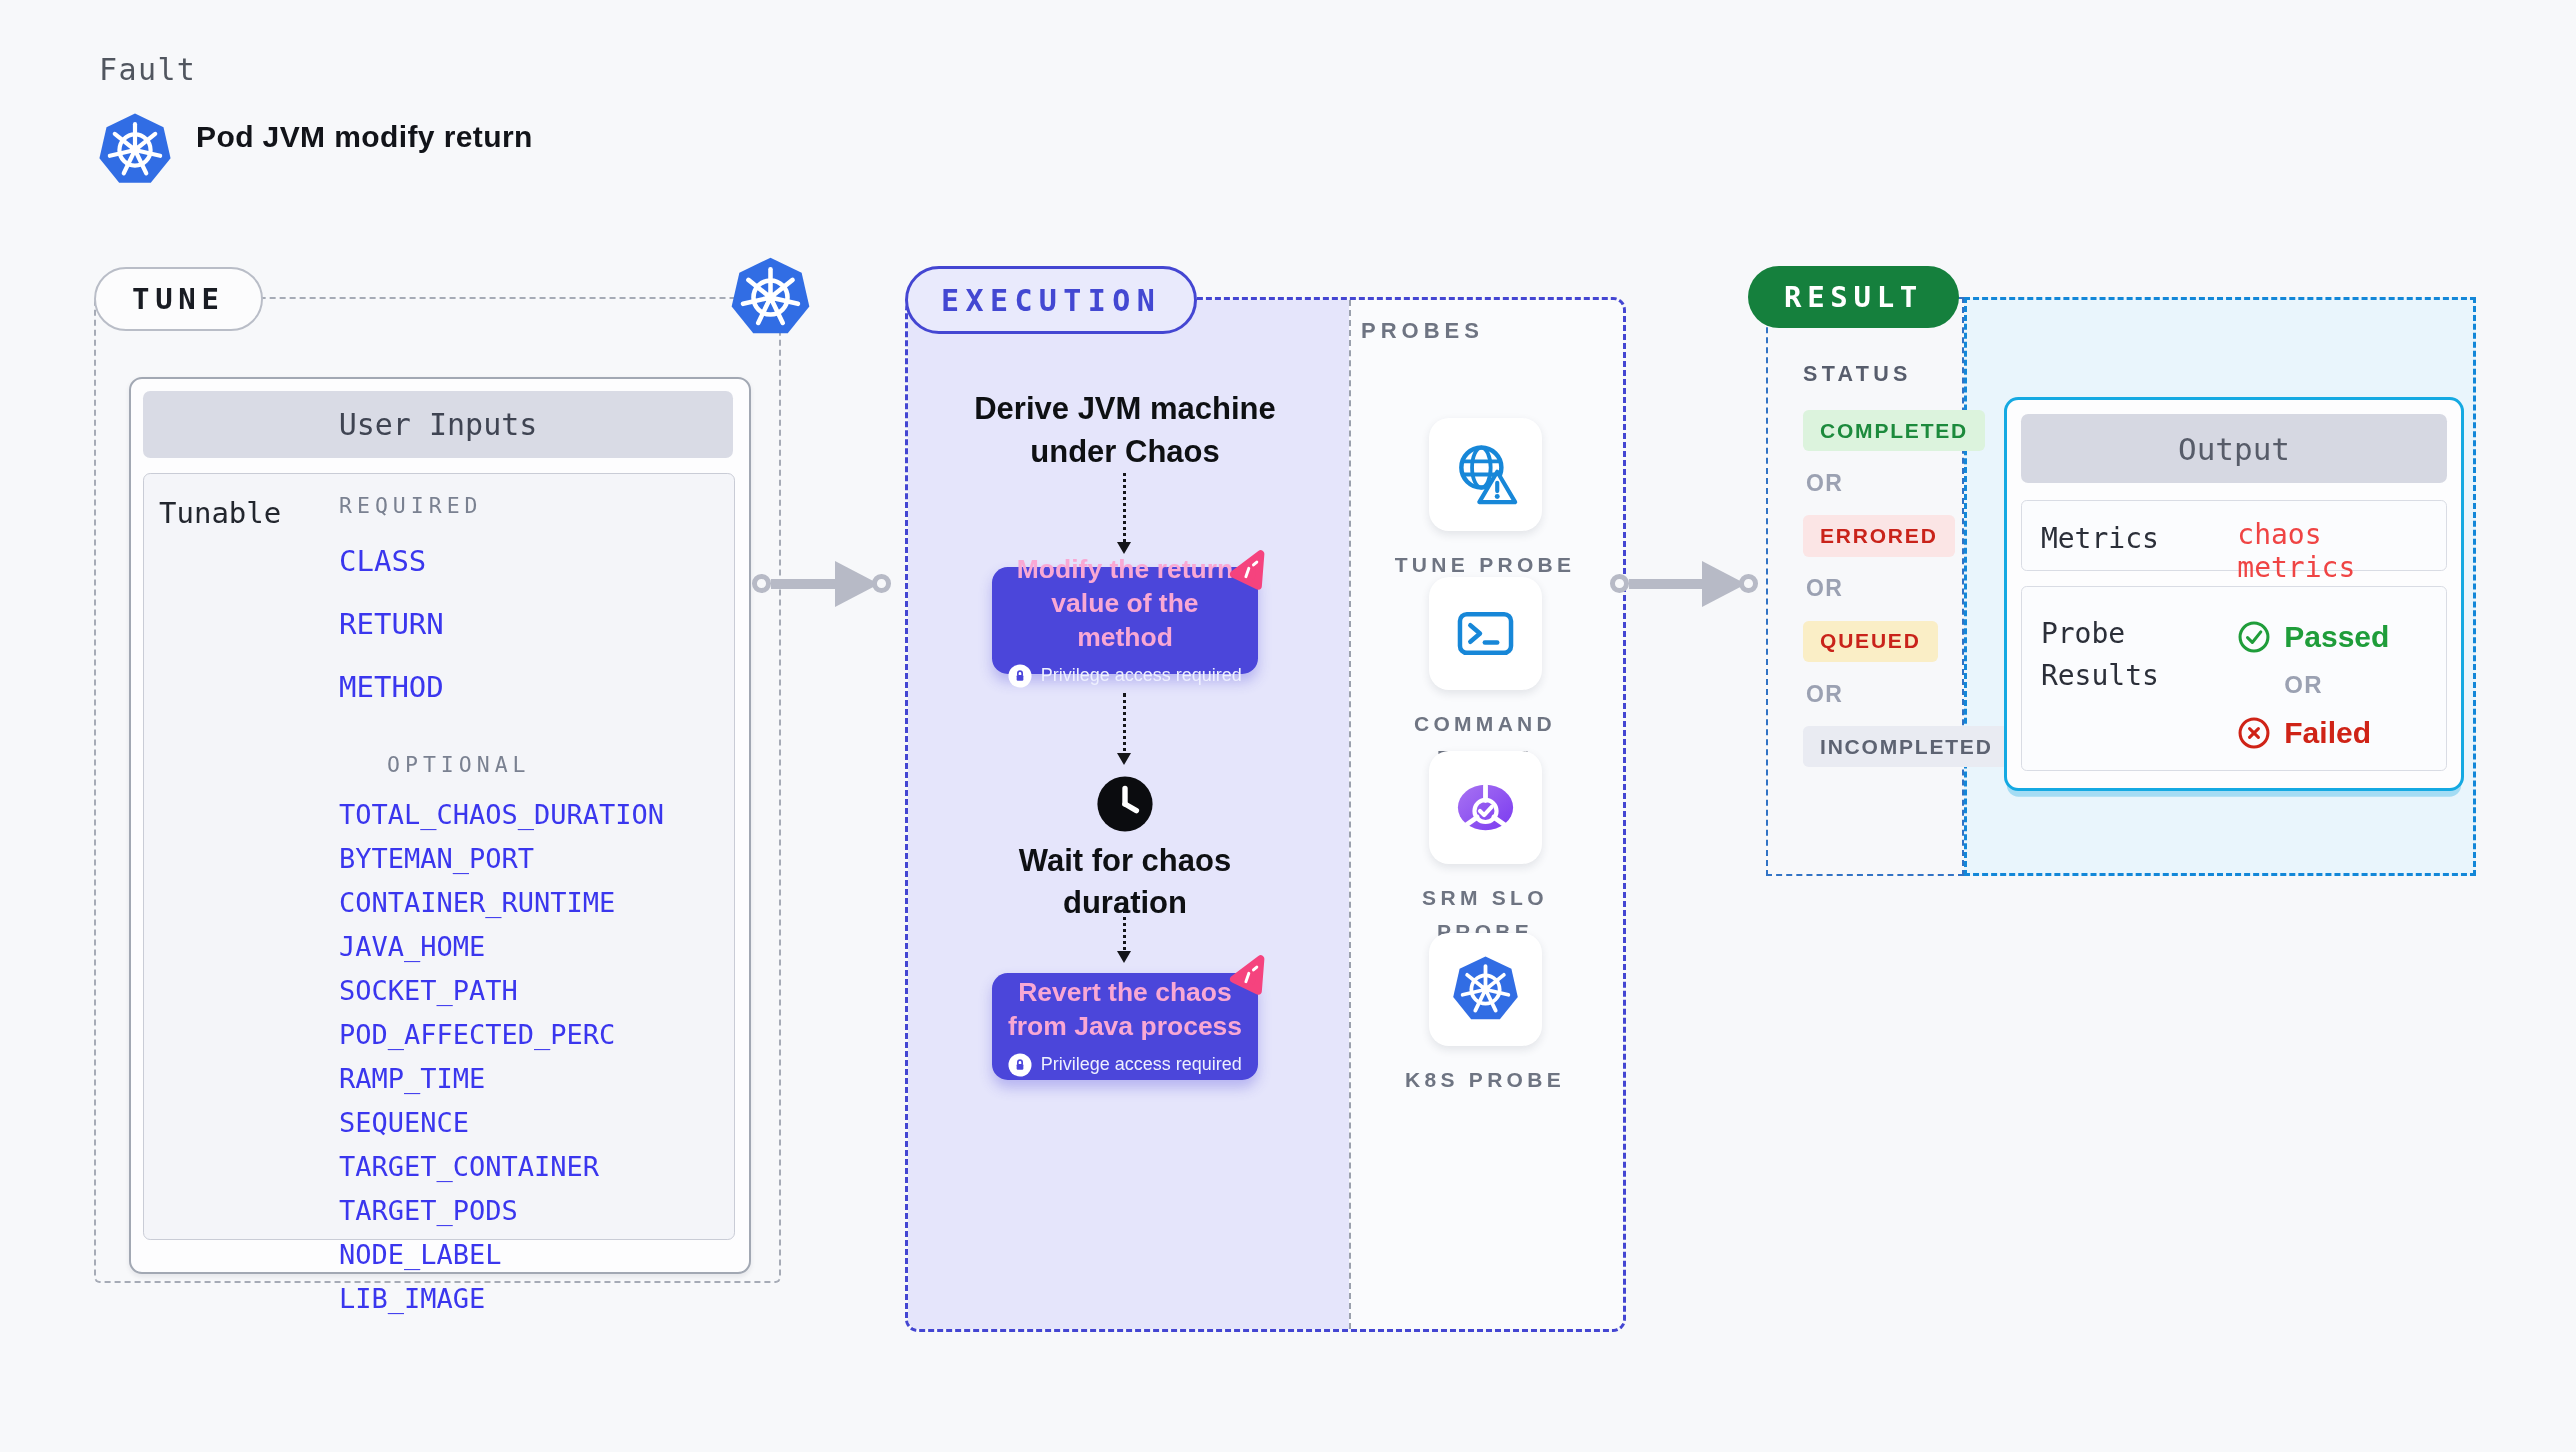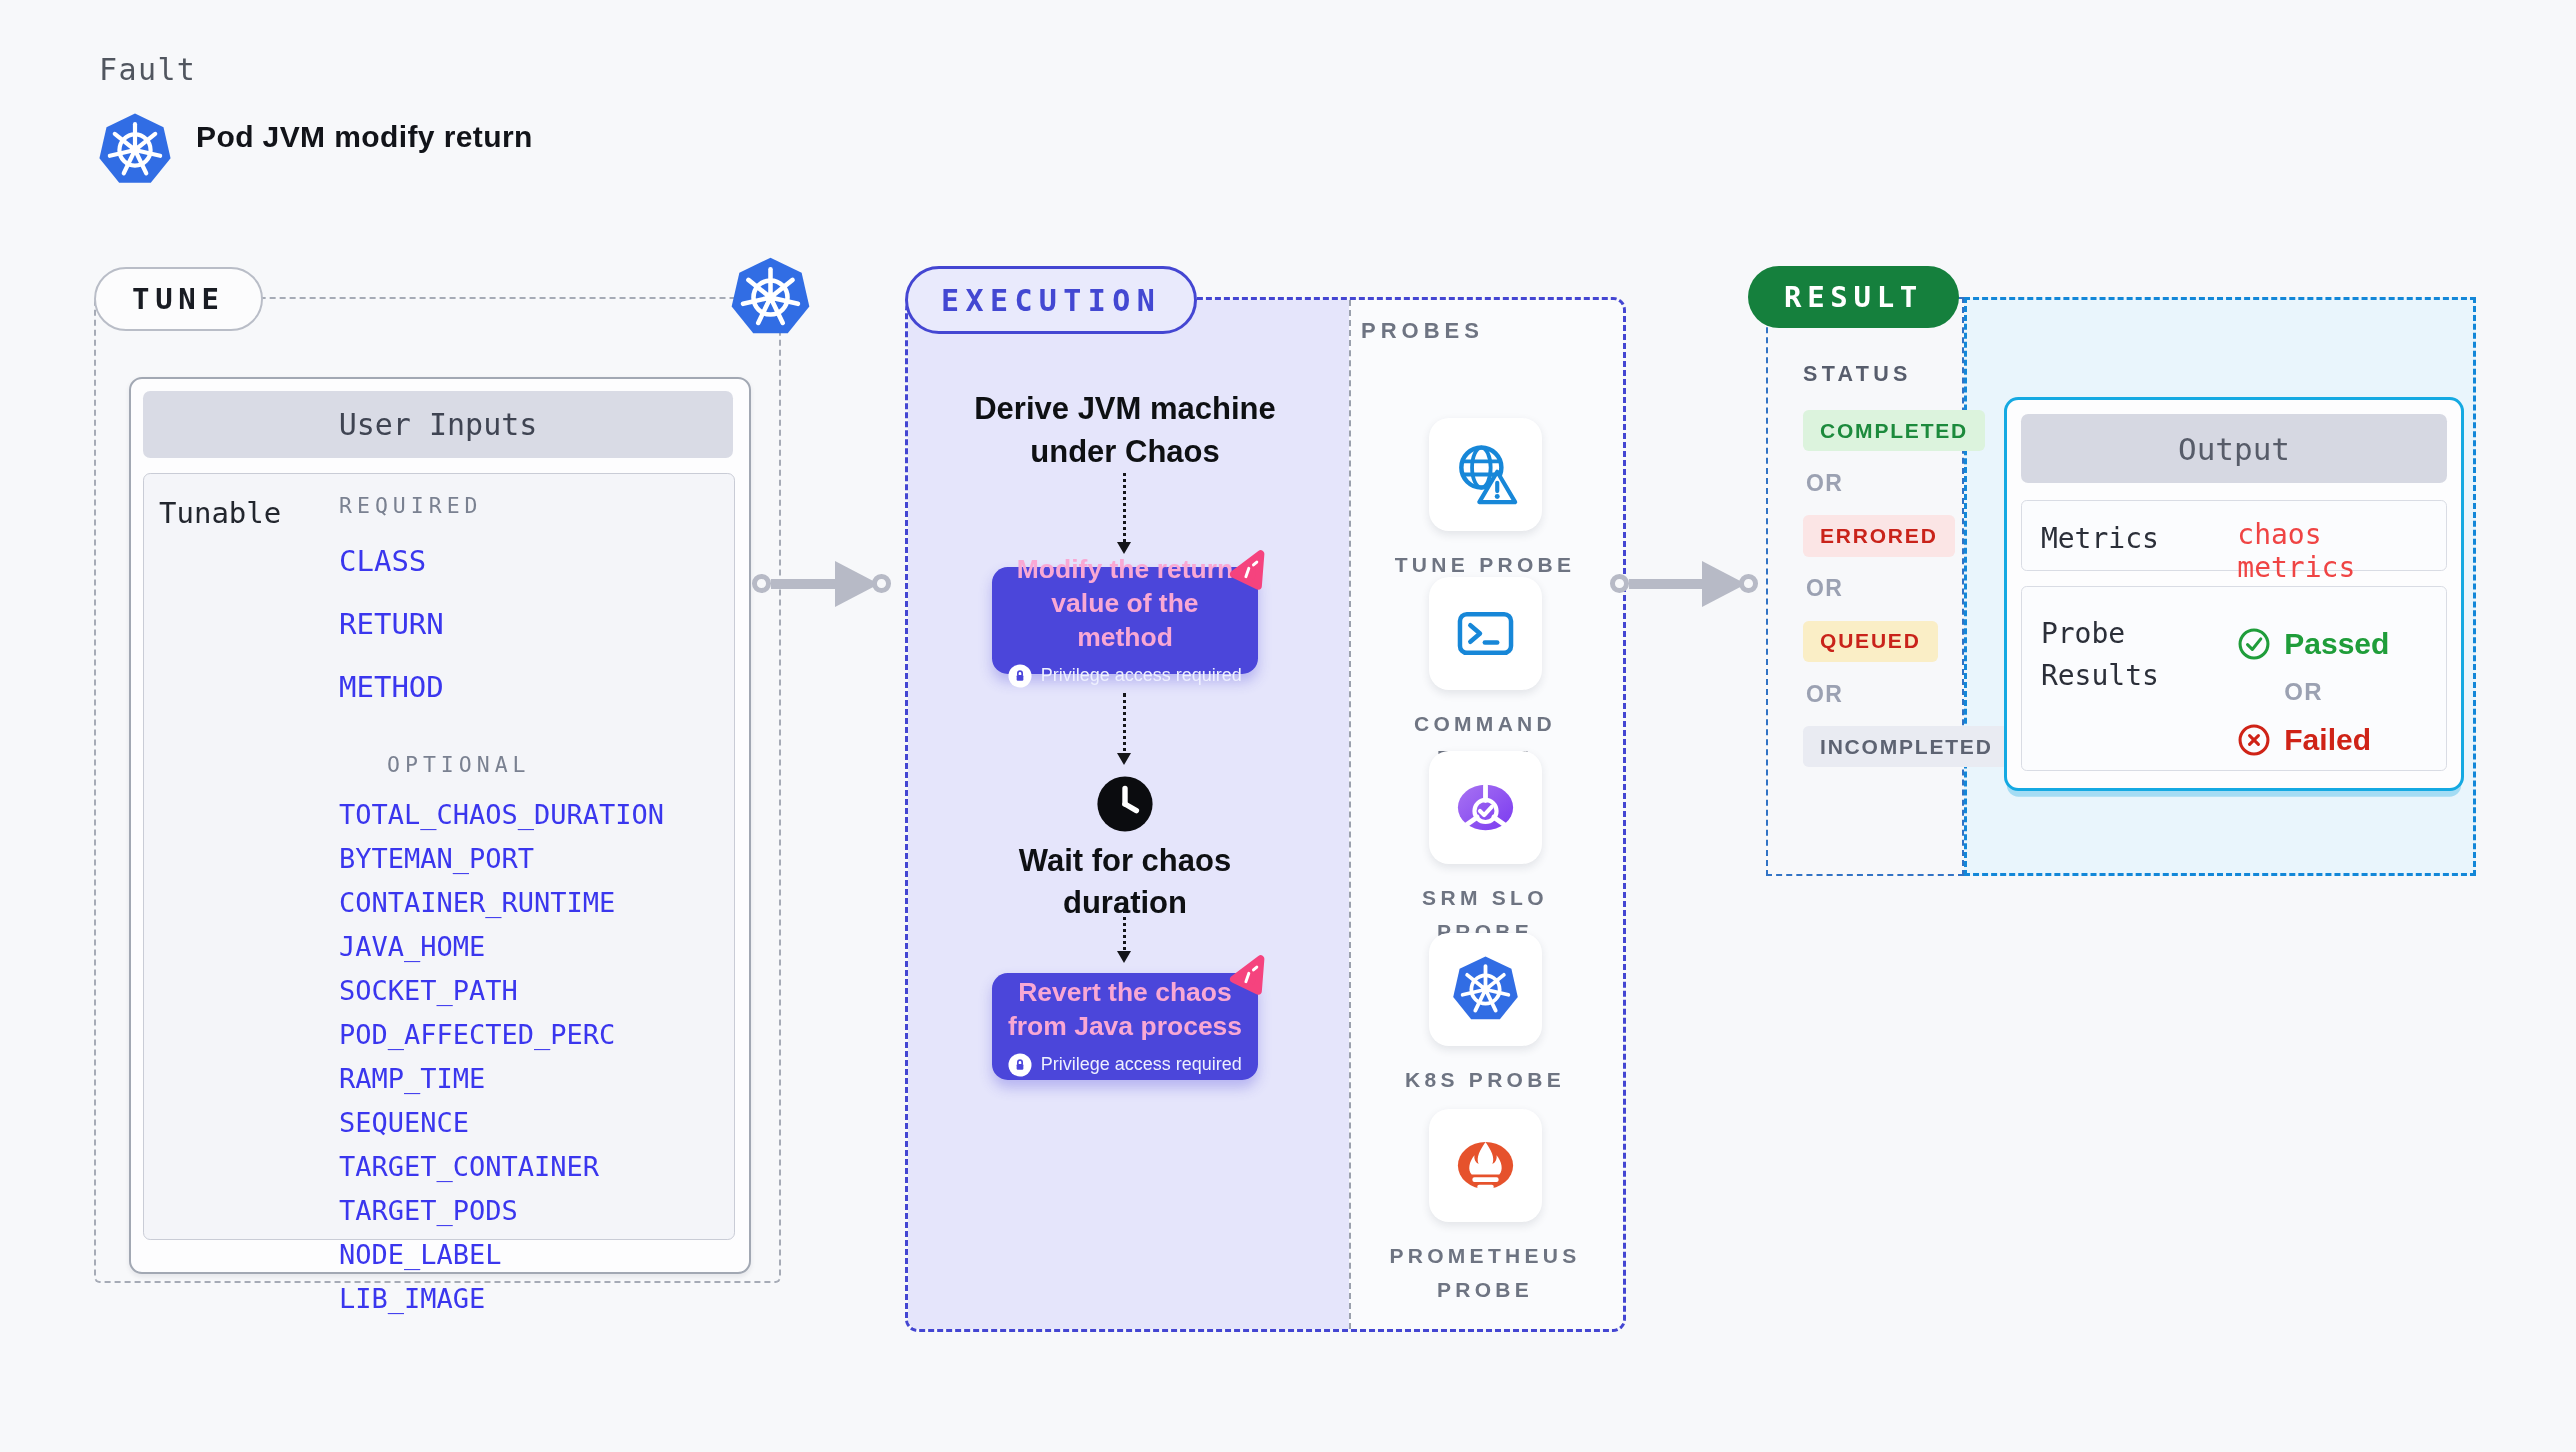--- a/index.html
+++ b/index.html
@@ -104,21 +104,21 @@
                border-radius:14.3px;box-shadow:0 8.6px 0 -2.9px rgba(20,169,226,.32);box-sizing:border-box;}
   .o-head{position:absolute;left:14.3px;top:14.3px;right:14.3px;height:69px;background:#d6d8e2;border-radius:7.2px;
           display:flex;align-items:center;justify-content:center;font-size:31px;color:#575c69;}
   .o-row{position:absolute;left:14.3px;right:14.3px;background:#fbfcfe;border:1.4px solid #d9dce4;border-radius:5.7px;}
   .o-metrics{top:100px;height:69px;}
   .o-results{top:186px;bottom:17px;}
   .o-label{position:absolute;left:18.6px;font-size:28px;color:#2b2f39;line-height:1.5;}
   .metrics-label{top:17px;}
   .metrics-value{position:absolute;left:215px;top:17px;font-size:28px;color:#ef4444;}
   .pr-label{top:26px;width:136px;}
-  .results-col{position:absolute;left:215px;top:40px;display:flex;flex-direction:column;gap:17px;}
+  .results-col{position:absolute;left:215px;top:33px;display:flex;flex-direction:column;gap:17px;}
   .res-row{display:flex;align-items:center;gap:13px;}
   .res-row .res-txt{font-size:30px;font-weight:700;}
   .passed .res-txt{color:#1f9d3a;} .failed .res-txt{color:#cf2317;}
   .res-or{margin-left:47px;font-size:24px;font-weight:700;color:#9ba1b2;letter-spacing:1.4px;}
   svg{display:block;}
 </style>
 </head>
 <body>
 
 <svg width="0" height="0" style="position:absolute">
@@ -292,31 +292,20 @@
 
   <div class="abs probe probe-3">
     <div class="pcard">
       <svg width="69" height="69" viewBox="0 0 100 100">
           <use href="#k8s-wheel"></use>
         </svg>
     </div>
     <div class="plabel">K8S PROBE</div>
   </div>
 
-  <div class="abs probe probe-4">
-    <div class="pcard">
-      <svg width="69" height="69" viewBox="0 0 100 100">
-        <ellipse cx="50" cy="50" rx="40" ry="34" fill="#e6522c"></ellipse>
-        <path d="M50,16 C42,28 36,38 40,48 C35,45 33,40 34,35 C26,45 24,56 30,63 L70,63 C76,56 74,45 66,35 C67,40 65,45 60,48 C64,38 58,28 50,16 Z" fill="#ffffff"></path>
-        <rect x="31" y="67" width="38" height="7" rx="3" fill="#ffffff"></rect>
-        <rect x="38" y="78" width="24" height="6" rx="3" fill="#ffffff"></rect>
-      </svg>
-    </div>
-    <div class="plabel">PROMETHEUS PROBE</div>
-  </div>
 
   <div class="abs connector conn-2">
     <div class="dot"></div>
     <div class="line"></div>
     <div class="head"></div>
     <div class="dot end"></div>
   </div>
 
   <div class="abs status-box"></div>
   <div class="abs output-box"></div>

